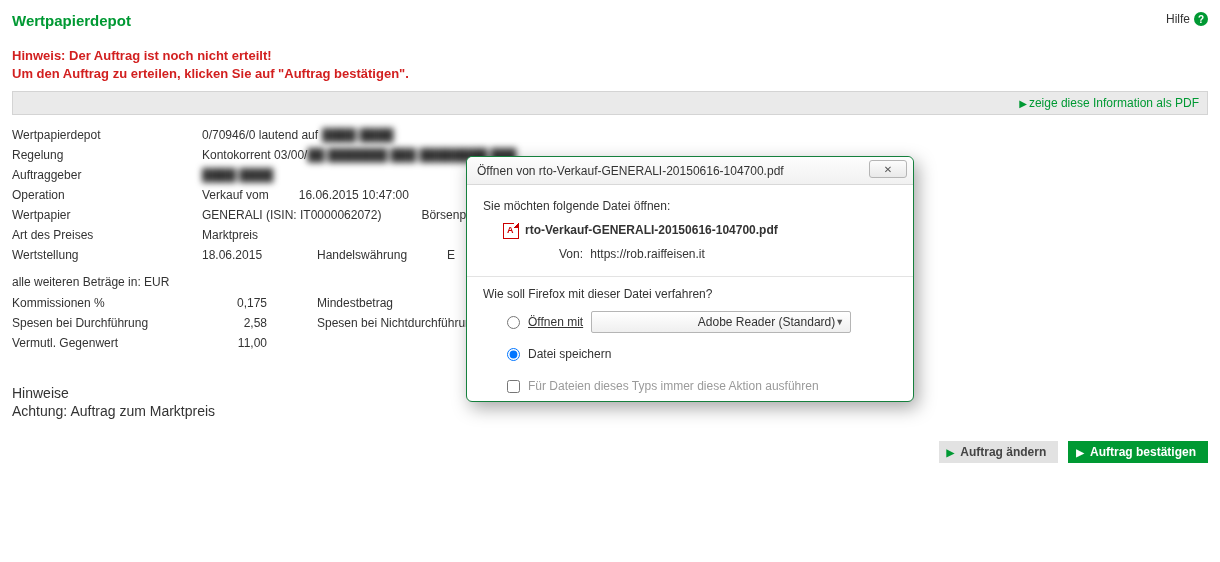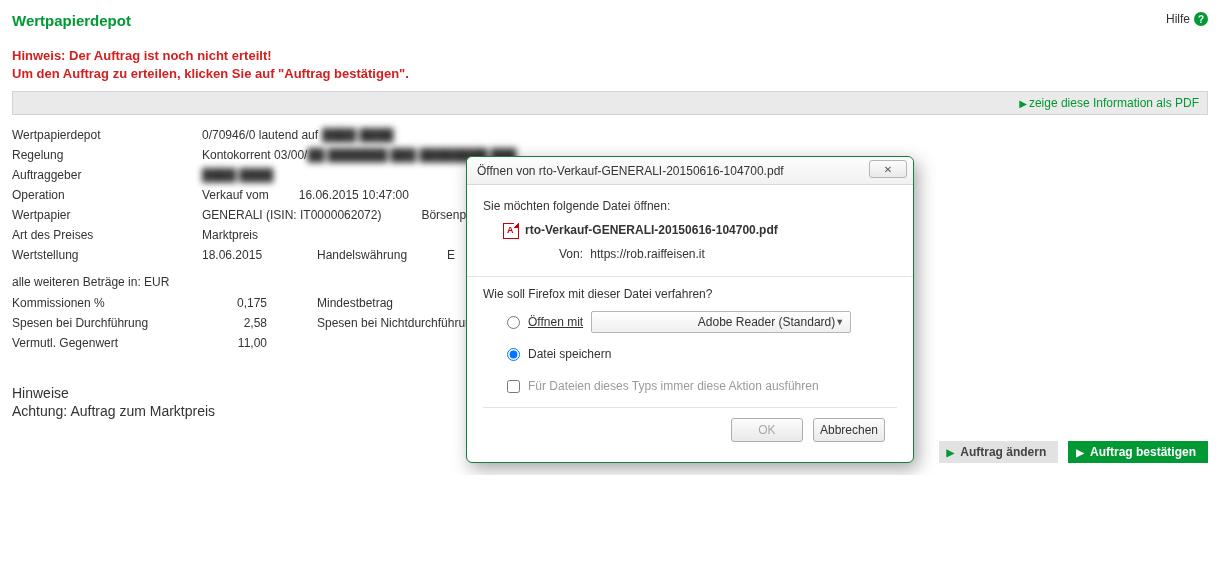--- a/index.html
+++ b/index.html
@@ -241,18 +241,14 @@
       </div>
       <div class="radio-row">
         <input type="radio" name="dlact" checked="" style="">
         <label>Datei speichern</label>
       </div>
     </div>
     <div class="check-row">
       <input type="checkbox" style="">
       <span>Für Dateien dieses Typs immer diese Aktion ausführen</span>
     </div>
-    <div class="dialog-footer">
-      <button class="dlg-btn disabled">OK</button>
-      <button class="dlg-btn">Abbrechen</button>
-    </div>
   </div>
 </div>
 
 </body></html>

